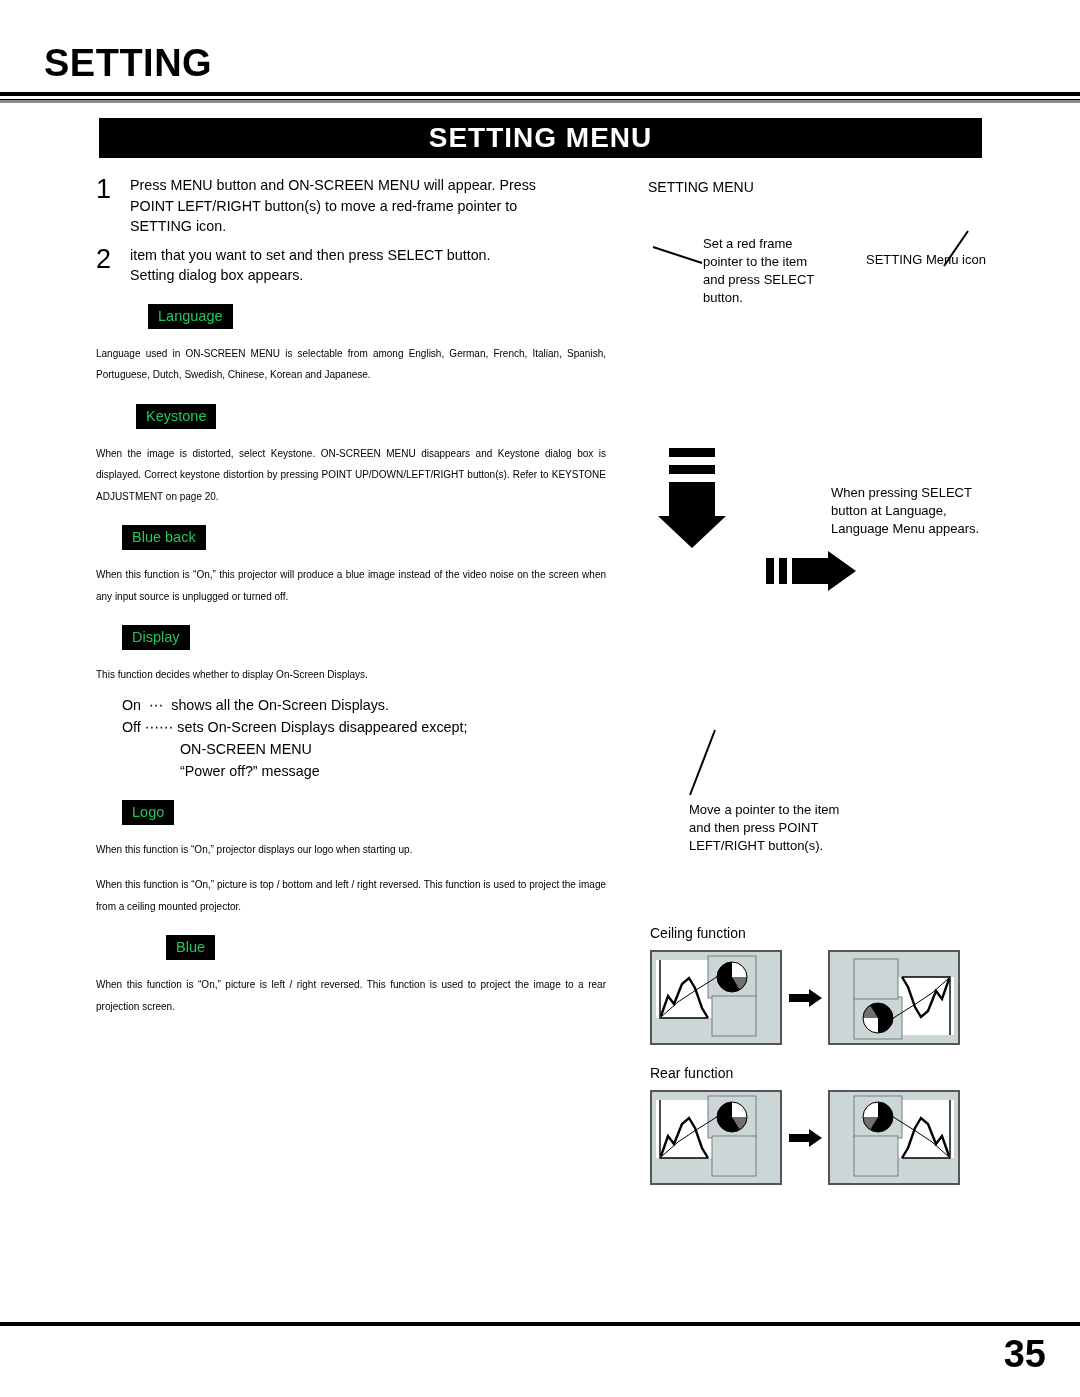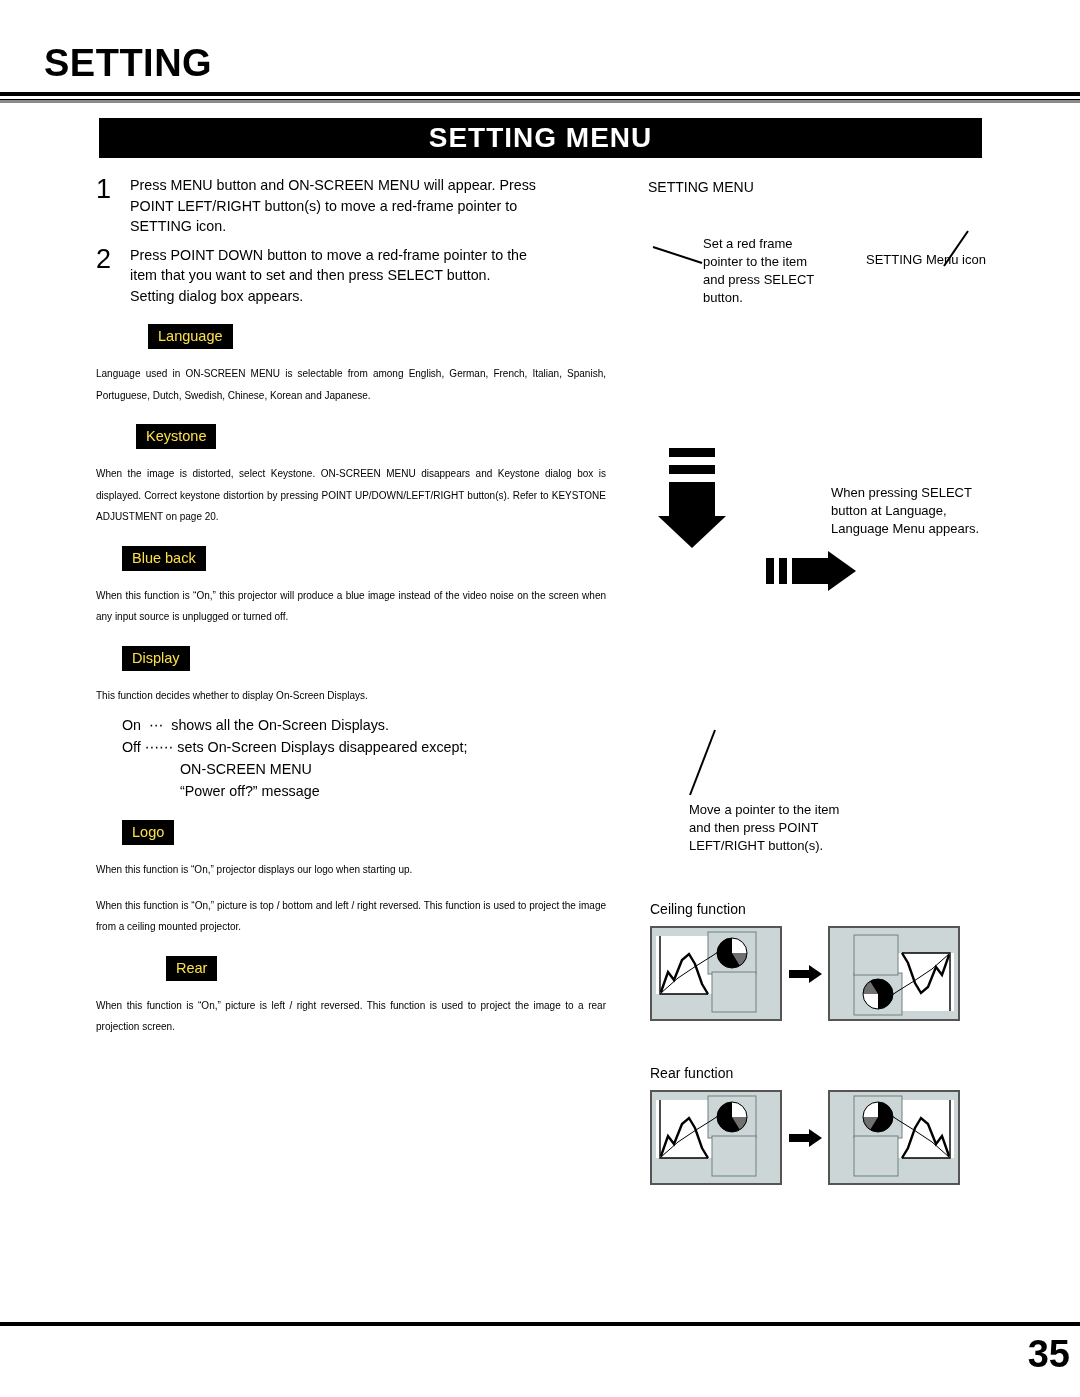--- a/index.html
+++ b/index.html
@@ -86,21 +86,21 @@
     font-size: 14.3px;
     line-height: 20.5px;
     text-align: justify;
     text-justify: inter-word;
   }
   .step-body .just-line { display: block; }
 
   .tag {
     display: inline-block;
     background: #000000;
-    color: #fde047;
+    color: #22c55e;
     font-size: 14.5px;
     line-height: 20px;
     padding: 2px 10px 3px 10px;
   }
   .tag-row { margin-top: 18px; }
   .tag-row.indent-1 { padding-left: 52px; }
   .tag-row.indent-2 { padding-left: 40px; }
   .tag-row.indent-3 { padding-left: 26px; }
   .tag-row.indent-4 { padding-left: 70px; }
 
@@ -263,21 +263,20 @@
     <div class="step-body">
       <span class="just-line">Press MENU button and ON-SCREEN MENU will appear.  Press</span>
       <span class="just-line">POINT LEFT/RIGHT button(s) to move a red-frame pointer to</span>
       <span class="just-line">SETTING icon.</span>
     </div>
   </div>
 
   <div class="step">
     <div class="step-num">2</div>
     <div class="step-body">
-      <span class="just-line">Press POINT DOWN button to move a red-frame pointer to the</span>
       <span class="just-line">item that you want to set and then press SELECT button.</span>
       <span class="just-line">Setting dialog box appears.</span>
     </div>
   </div>
 
   <div class="tag-row indent-1">
     <span class="tag">Language</span>
   </div>
   <div class="para">
     <span class="just-line">Language used in ON-SCREEN MENU is selectable from among</span>
@@ -325,21 +324,21 @@
     <span class="just-line last">up.</span>
   </div>
 
   <div class="para">
     <span class="just-line">When this function is “On,” picture is top / bottom and left / right</span>
     <span class="just-line">reversed.  This function is used to project the image from a ceiling</span>
     <span class="just-line last">mounted projector.</span>
   </div>
 
   <div class="tag-row indent-4">
-    <span class="tag">Rear</span>
+    <span class="tag">Blue</span>
   </div>
   <div class="para">
     <span class="just-line">When this function is “On,” picture is left / right reversed.  This</span>
     <span class="just-line last">function is used to project the image to a rear projection screen.</span>
   </div>
 
 </div>
 
 <div class="r-label" style="position:absolute;left:648px;top:178px;">SETTING MENU</div>
 
@@ -379,21 +378,21 @@
   <div class="head"></div>
 </div>
 
 <div id="right-arrow-big">
   <div class="seg s1"></div>
   <div class="seg s2"></div>
   <div class="stem"></div>
   <div class="head"></div>
 </div>
 
-<div class="diagram-section" style="left:650px;top:900px;">
+<div class="diagram-section" style="left:650px;top:924px;">
   <div class="diagram-caption">Ceiling function</div>
   <div class="diagram-row">
 
     <div class="screen-frame">
       <svg width="128" height="91" viewBox="0 0 128 91">
         <rect x="4" y="8" width="72" height="58" fill="#ffffff"></rect>
         <rect x="56" y="4" width="48" height="42" fill="#ccd6d6" stroke="#6f8080" stroke-width="1"></rect>
         <rect x="60" y="44" width="44" height="40" fill="#ccd6d6" stroke="#6f8080" stroke-width="1"></rect>
         <polyline points="8,8 8,66 56,66" fill="none" stroke="#000" stroke-width="1.4"></polyline>
         <polyline points="9,64 16,44 22,52 30,32 37,26 43,36 50,56 56,66" fill="none" stroke="#000" stroke-width="2.4"></polyline>
@@ -476,13 +475,13 @@
             <circle cx="80" cy="25" r="15" fill="none" stroke="#000" stroke-width="1"></circle>
           </g>
         </g>
       </svg>
     </div>
 
   </div>
 </div>
 
 <div style="position:absolute;left:0;top:1322px;width:1080px;height:4px;background:#000;"></div>
-<div style="position:absolute;left:0;top:1333px;width:1046px;text-align:right;font-size:38px;font-weight:bold;padding-left:24px;">35</div>
+<div style="position:absolute;left:0;top:1333px;width:1046px;text-align:right;font-size:38px;font-weight:bold;">35</div>
 
 </body></html>

